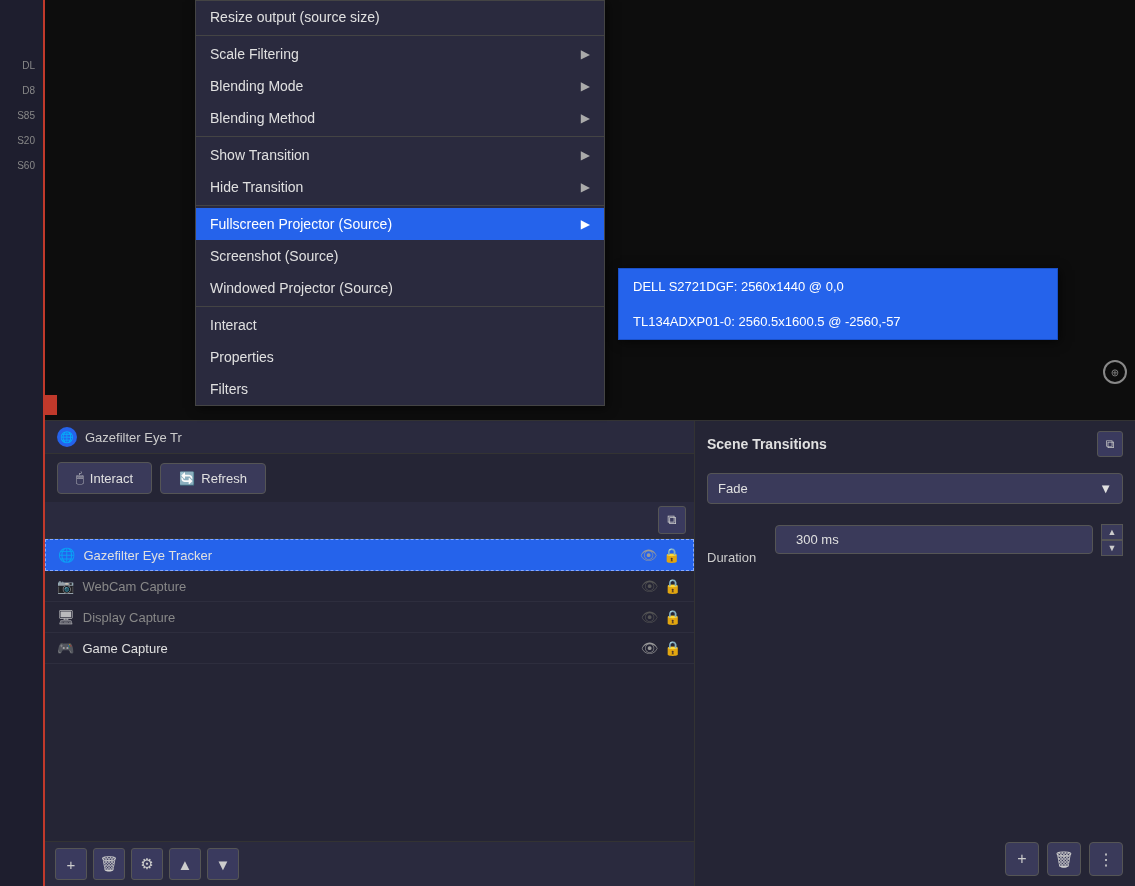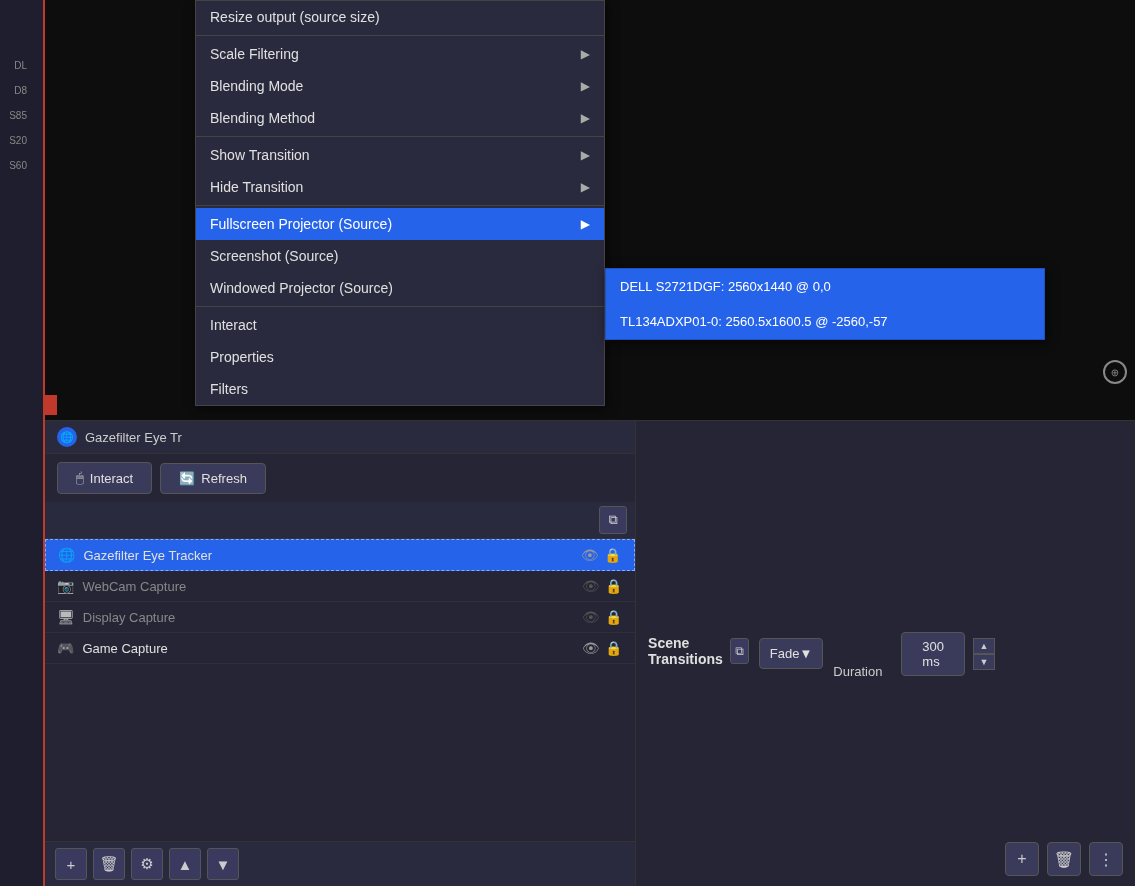--- a/index.html
+++ b/index.html
@@ -29,21 +29,21 @@
       padding-top: 60px;
       gap: 8px;
     }
     .timeline-labels {
       display: flex;
       flex-direction: column;
       align-items: flex-end;
       gap: 14px;
       font-size: 10px;
       color: #888;
-      padding-right: 16px;
+      padding-right: 8px;
       width: 100%;
     }
 
     
     .preview-area {
       position: absolute;
       left: 45px;
       top: 0;
       right: 0;
       height: 420px;
@@ -108,21 +108,21 @@
       font-size: 12px;
       color: #aaa;
     }
     .menu-item.highlighted .chevron {
       color: #fff;
     }
 
     
     .submenu {
       position: absolute;
-      left: 605px;
+      left: 618px;
       top: 268px;
       width: 440px;
       background: #2563eb;
       border: 1px solid #1a50c8;
       box-shadow: 2px 2px 10px rgba(0,0,0,0.6);
       z-index: 101;
     }
     .submenu-item {
       padding: 10px 14px;
       color: #fff;
@@ -258,21 +258,21 @@
       font-size: 15px;
     }
 
     
     .transitions-panel {
       flex: 1;
       background: #252535;
       border-top: 1px solid #333;
       padding: 10px 12px;
       display: flex;
-      flex-direction: row;
+      flex-direction: column;
       gap: 10px;
     }
     .panel-header {
       display: flex;
       align-items: center;
       justify-content: space-between;
       margin-bottom: 6px;
     }
     .panel-title {
       font-size: 14px;

